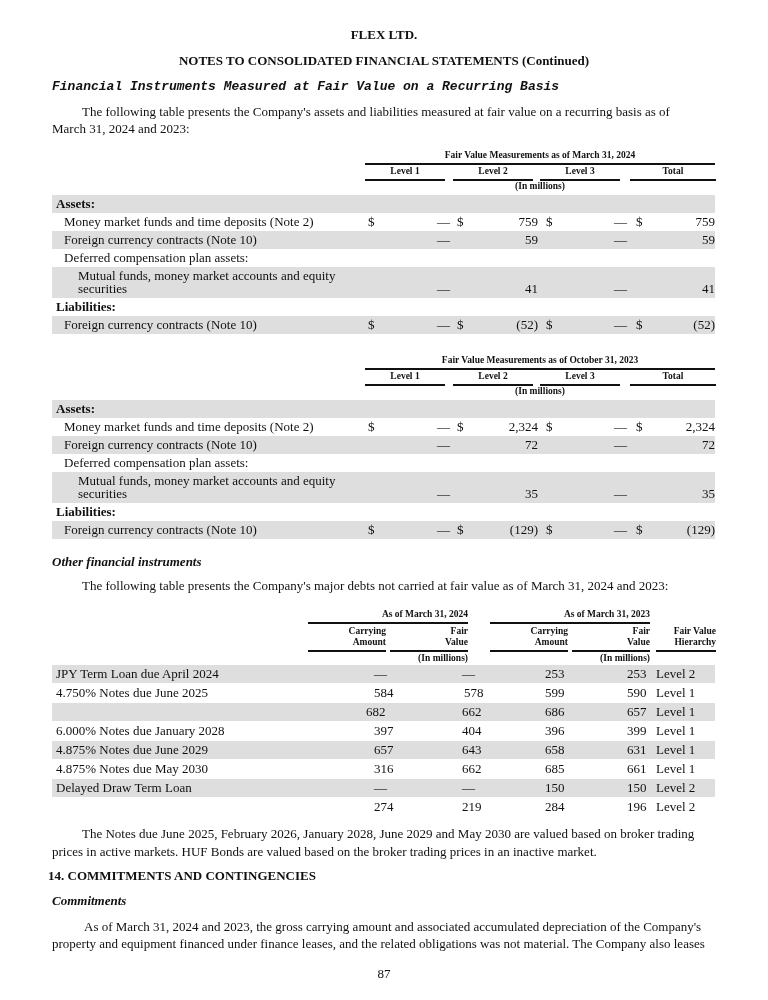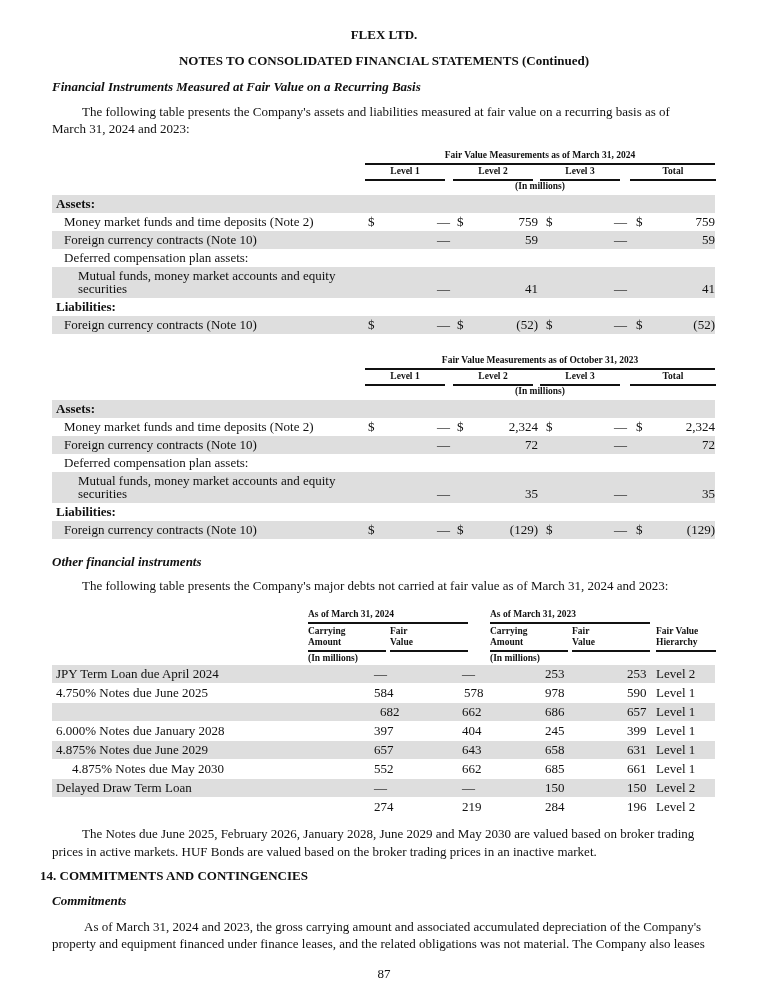--- a/index.html
+++ b/index.html
@@ -19,31 +19,31 @@
   .fv-head-top { font-size: 9.5px; font-weight: bold; text-align: center; }
   .fv-rule { position: absolute; height: 2px; background: #111; }
   .fv-colhead { font-size: 9.5px; font-weight: bold; text-align: center; position: absolute; }
   .fv-units { font-size: 9.5px; font-weight: bold; text-align: center; position: absolute; }
   .row { position: absolute; left: 52px; width: 663px; }
   .row .lbl { position: absolute; left: 0; }
   .row .cell { position: absolute; text-align: right; }
   .row .dollar { position: absolute; }
 
   
-  .dt-head { font-size: 9.5px; font-weight: bold; text-align: left; position: absolute; line-height: 11px; }
+  .dt-head { font-size: 9.5px; font-weight: bold; text-align: right; position: absolute; line-height: 11px; }
   .drow { position: absolute; left: 52px; width: 663px; height: 18px; line-height: 18px; }
   .drow span { position: absolute; }
 </style>
 </head>
 <body>
 
 <div class="abs center company">FLEX LTD.</div>
 <div class="abs center subtitle">NOTES TO CONSOLIDATED FINANCIAL STATEMENTS (Continued)</div>
 
-<div class="abs sect-ital" style="top:79px;left:52px;">Financial Instruments Measured at Fair Value on a Recurring Basis</div>
+<div class="abs sect-ital" style="top:79px;left:52px;font-family:Liberation Mono, monospace;">Financial Instruments Measured at Fair Value on a Recurring Basis</div>
 <div class="abs para" style="top:103px;left:82px;">The following table presents the Company's assets and liabilities measured at fair value on a recurring basis as of</div>
 <div class="abs para" style="top:120px;left:52px;">March 31, 2024 and 2023:</div>
 
 <div id="fv0" class="abs" style="top:0;left:0;width:768px;">
     <div class="abs fv-head-top" style="top:150px;left:365px;width:350px;">Fair Value Measurements as of March 31, 2024</div>
     <div class="fv-rule" style="top:163px;left:365px;width:350px;"></div>
     <div class="fv-colhead" style="top:166px;left:365px;width:80px;">Level 1</div>
     <div class="fv-rule" style="top:179px;left:365px;width:80px;"></div>
     <div class="fv-colhead" style="top:166px;left:453px;width:80px;">Level 2</div>
     <div class="fv-rule" style="top:179px;left:453px;width:80px;"></div>
@@ -200,50 +200,50 @@
       <span style="left:322px;">—</span>
       <span style="left:410px;">—</span>
       <span style="left:493px;">253</span>
       <span style="left:575px;">253</span>
       <span style="left:604px;">Level 2</span>
     </div>
     <div class="drow" style="top:684px;">
       <span style="left:4px;">4.750% Notes due June 2025</span>
       <span style="left:322px;">584</span>
       <span style="left:412px;">578</span>
-      <span style="left:493px;">978</span>
+      <span style="left:493px;">599</span>
       <span style="left:575px;">590</span>
       <span style="left:604px;">Level 1</span>
     </div>
     <div class="drow gray" style="top:703px;">
-      <span style="left:328px;">682</span>
+      <span style="left:314px;">682</span>
       <span style="left:410px;">662</span>
       <span style="left:493px;">686</span>
       <span style="left:575px;">657</span>
       <span style="left:604px;">Level 1</span>
     </div>
     <div class="drow" style="top:722px;">
       <span style="left:4px;">6.000% Notes due January 2028</span>
       <span style="left:322px;">397</span>
       <span style="left:410px;">404</span>
-      <span style="left:493px;">245</span>
+      <span style="left:493px;">396</span>
       <span style="left:575px;">399</span>
       <span style="left:604px;">Level 1</span>
     </div>
     <div class="drow gray" style="top:741px;">
       <span style="left:4px;">4.875% Notes due June 2029</span>
       <span style="left:322px;">657</span>
       <span style="left:410px;">643</span>
       <span style="left:493px;">658</span>
       <span style="left:575px;">631</span>
       <span style="left:604px;">Level 1</span>
     </div>
     <div class="drow" style="top:760px;">
-      <span style="left:20px;">4.875% Notes due May 2030</span>
-      <span style="left:322px;">552</span>
+      <span style="left:4px;">4.875% Notes due May 2030</span>
+      <span style="left:322px;">316</span>
       <span style="left:410px;">662</span>
       <span style="left:493px;">685</span>
       <span style="left:575px;">661</span>
       <span style="left:604px;">Level 1</span>
     </div>
     <div class="drow gray" style="top:779px;">
       <span style="left:4px;">Delayed Draw Term Loan</span>
       <span style="left:322px;">—</span>
       <span style="left:410px;">—</span>
       <span style="left:493px;">150</span>
@@ -255,18 +255,18 @@
       <span style="left:410px;">219</span>
       <span style="left:493px;">284</span>
       <span style="left:575px;">196</span>
       <span style="left:604px;">Level 2</span>
     </div>
   </div>
 
 <div class="abs para" style="top:825px;left:82px;">The Notes due June 2025, February 2026, January 2028, June 2029 and May 2030 are valued based on broker trading</div>
 <div class="abs para" style="top:843px;left:52px;">prices in active markets. HUF Bonds are valued based on the broker trading prices in an inactive market.</div>
 
-<div class="abs" style="top:868px;left:40px;font-weight:bold;">14. COMMITMENTS AND CONTINGENCIES</div>
+<div class="abs" style="top:868px;left:48px;font-weight:bold;">14. COMMITMENTS AND CONTINGENCIES</div>
 <div class="abs sect-ital" style="top:893px;left:52px;">Commitments</div>
 <div class="abs para" style="top:918px;left:84px;">As of March 31, 2024 and 2023, the gross carrying amount and associated accumulated depreciation of the Company's</div>
 <div class="abs para" style="top:935px;left:52px;">property and equipment financed under finance leases, and the related obligations was not material. The Company also leases</div>
 
 <div class="abs center" style="top:966px;left:0;width:768px;">87</div>
 
 </body></html>

